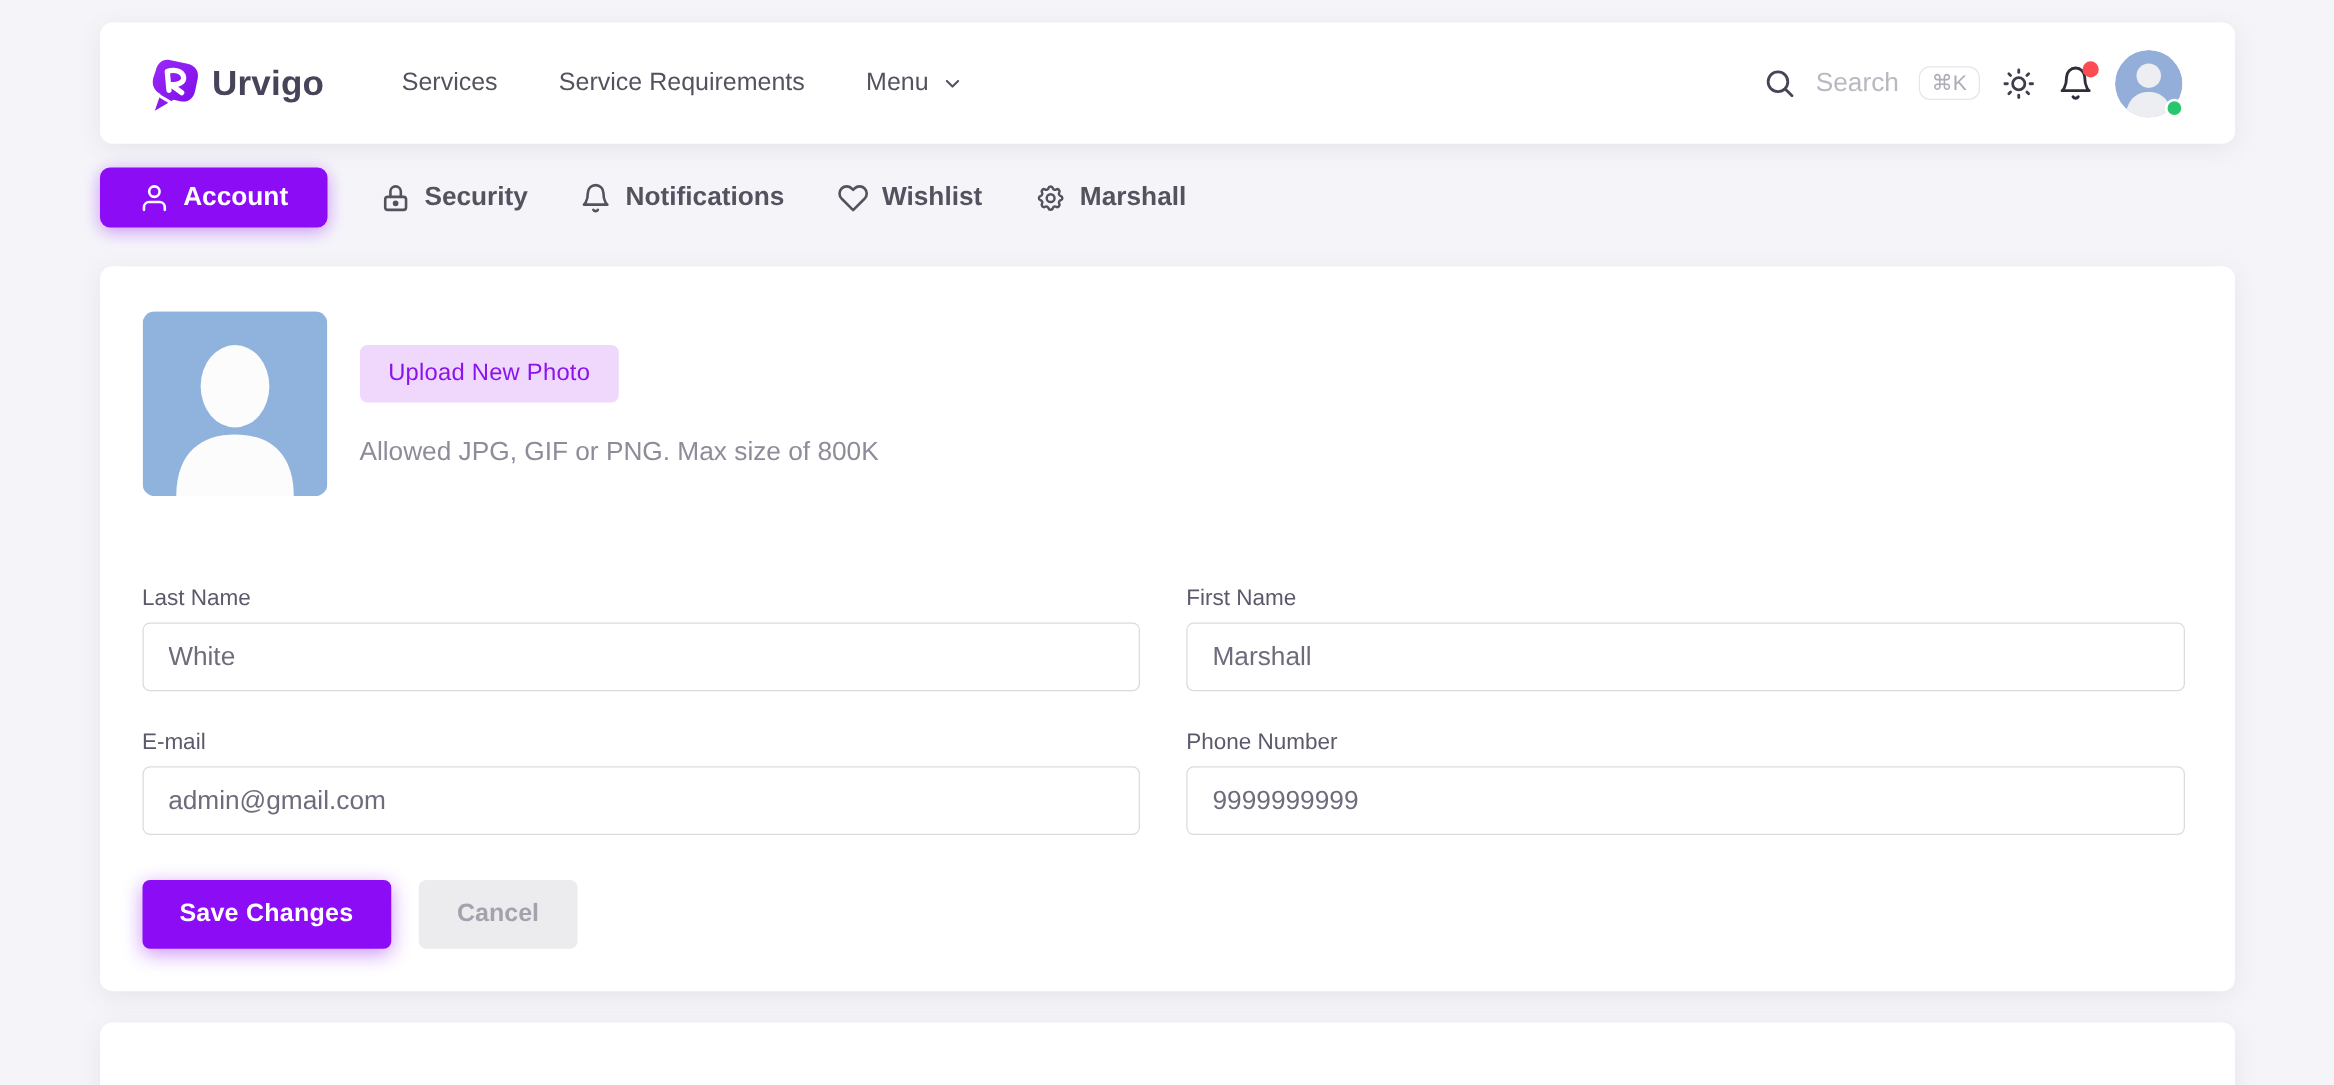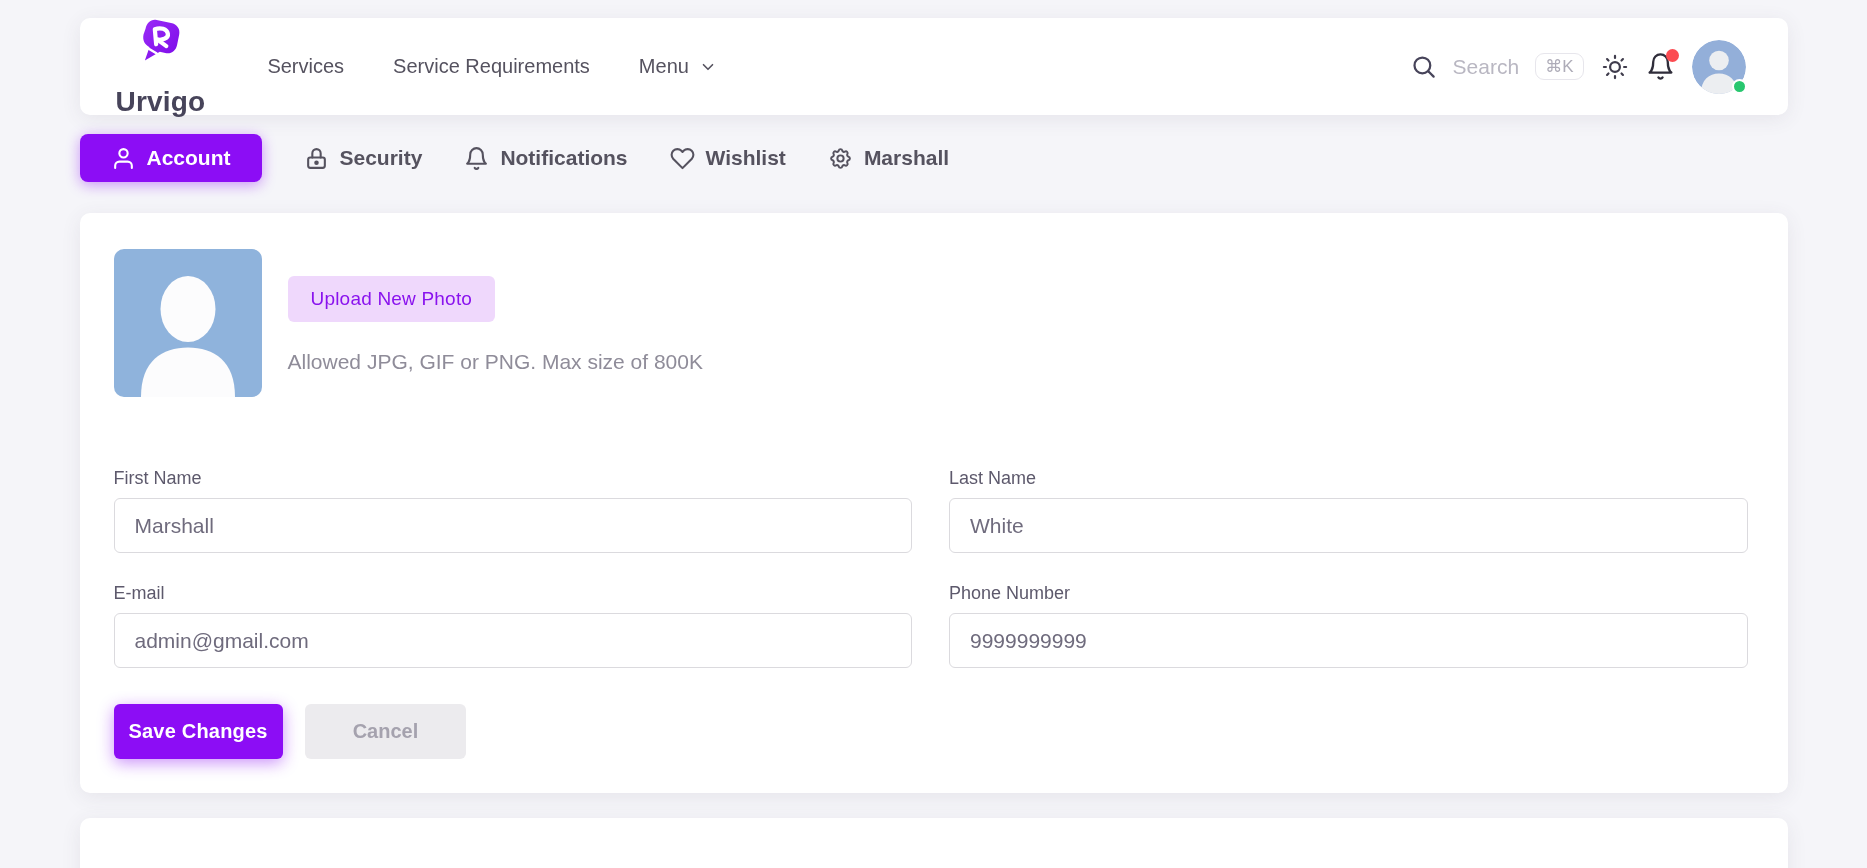--- a/index.html
+++ b/index.html
@@ -10,21 +10,21 @@
     color:#5d596c;
   }
   .shell { width:1708px; margin:18px auto 0; }
 
   
   .navbar {
     height:97px; background:#fff; border-radius:10px;
     box-shadow:0 4px 20px rgba(75,70,92,.09);
     display:flex; align-items:center; padding:0 42px 0 36px;
   }
-  .brand { display:flex; align-items:center; gap:24px; cursor:pointer;flex-direction:column; }
+  .brand { display:flex; align-items:center; gap:8px; cursor:pointer; }
   .brand-name { font-size:28px; font-weight:700; color:#47445a; letter-spacing:.2px; }
   .nav-links { display:flex; align-items:center; gap:49px; margin-left:62px; }
   .nav-link { font-size:20px; font-weight:500; color:#55525f; cursor:pointer; display:flex; align-items:center; gap:10px; }
   .nav-right { margin-left:auto; display:flex; align-items:center; gap:17px; }
   .search-trigger { display:flex; align-items:center; gap:16px; cursor:pointer; }
   .search-placeholder { font-size:21px; color:#b9b7c2; }
   .kbd {
     border:1px solid #e7e6ec; border-radius:9px; padding:4px 9px;
     font-size:17px; color:#aeacb8; background:#fff; line-height:1;
   }
@@ -76,27 +76,27 @@
   .field input {
     width:100%; height:55px; border:1px solid #dbdade; border-radius:6px;
     padding:0 20px; font-family:inherit; font-size:21px; color:#6f6b7d;
     background:#fff; outline:none;
   }
 
   .actions { margin-top:36px; display:flex; gap:22px; }
   .btn-save {
     background:#8c0df5; color:#fff; border:none; cursor:pointer;
     font-family:inherit; font-size:20px; font-weight:700;
-    height:55px; padding:0 15px; border-radius:6px;
+    height:55px; padding:0 30px; border-radius:6px;
     box-shadow:0 4px 16px rgba(140,13,245,.45); letter-spacing:.2px;
   }
   .btn-cancel {
     background:#ecebee; color:#a5a2ae; border:none; cursor:pointer;
     font-family:inherit; font-size:20px; font-weight:600;
-    height:55px; padding:0 48px; border-radius:6px;
+    height:55px; padding:0 31px; border-radius:6px;
   }
 
   .next-card { margin-top:25px; height:170px; }
 </style>
 </head>
 <body>
 
 <div class="shell">
 
   <header class="navbar">
@@ -246,26 +246,26 @@
         </svg>
       </div>
       <div class="photo-col">
         <button class="upload-btn">Upload New Photo</button>
         <div class="hint">Allowed JPG, GIF or PNG. Max size of 800K</div>
       </div>
     </div>
 
     <div class="form-grid">
       <div class="field">
+        <label>Last Name</label>
+        <input type="text" value="White" style="">
+      </div>
+      <div class="field">
         <label>First Name</label>
         <input type="text" value="Marshall" style="">
-      </div>
-      <div class="field">
-        <label>Last Name</label>
-        <input type="text" value="White" style="">
       </div>
       <div class="field">
         <label>E-mail</label>
         <input type="text" value="admin@gmail.com" style="">
       </div>
       <div class="field">
         <label>Phone Number</label>
         <input type="text" value="9999999999" style="">
       </div>
     </div>

